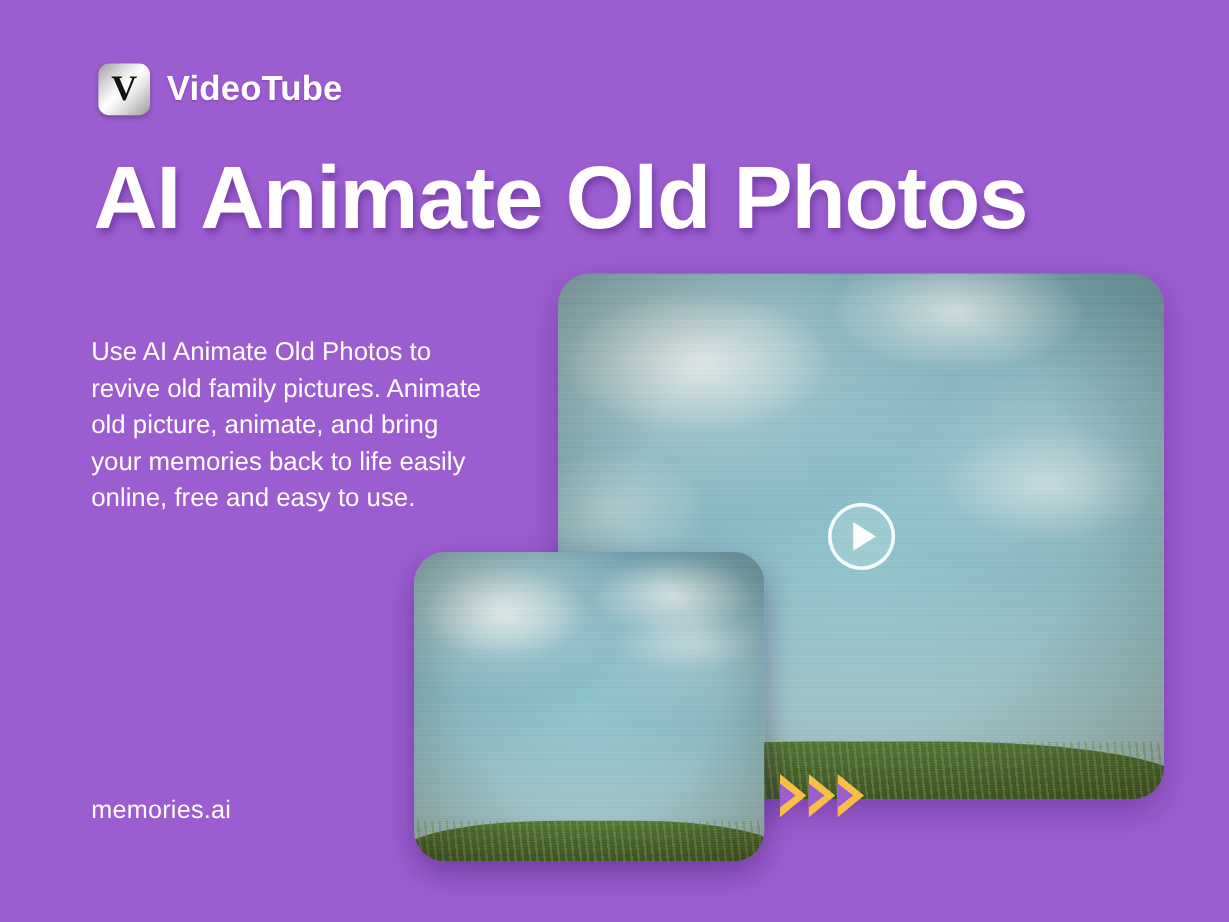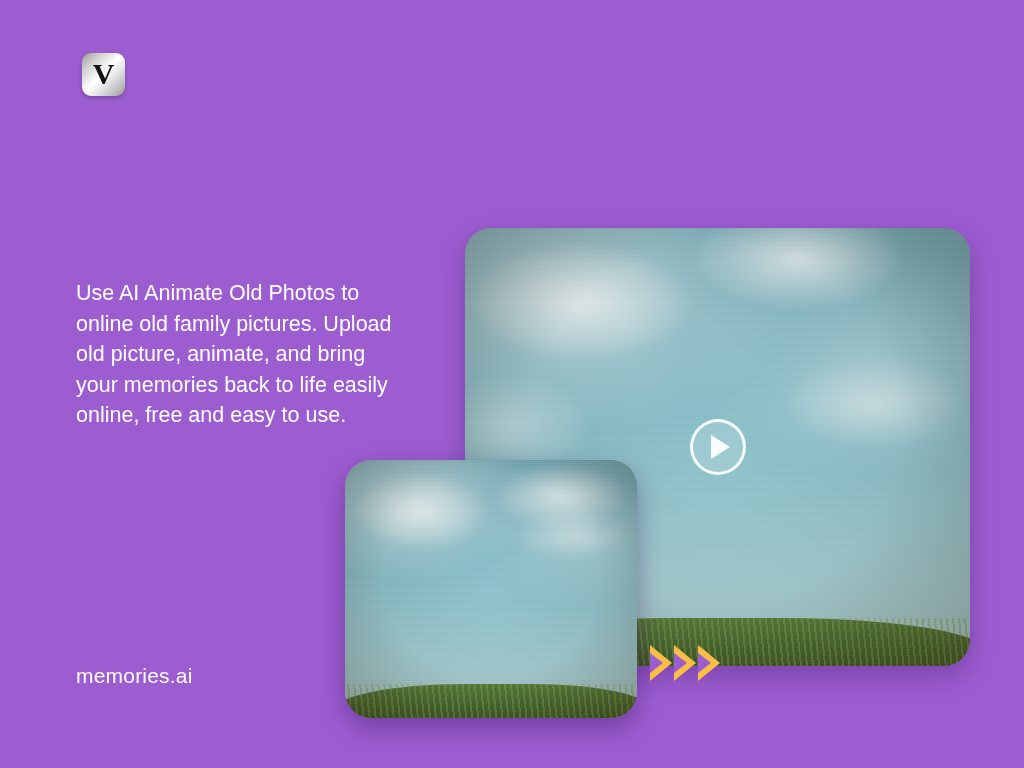--- a/index.html
+++ b/index.html
@@ -433,24 +433,26 @@
 </style>
 </head>
 <body>
 
 <div class="stage">
 
   <div class="brand">
     <div class="brand-logo">
       <span>V</span>
     </div>
+    <div class="brand-name">VideoTube</div>
   </div>
 
-
-  <p class="body-copy">Use AI Animate Old Photos to online old family pictures. Upload old picture, animate, and bring your memories back to life easily online, free and easy to use.</p>
+  <h1 class="headline">AI Animate Old Photos</h1>
+
+  <p class="body-copy">Use AI Animate Old Photos to revive old family pictures. Animate old picture, animate, and bring your memories back to life easily online, free and easy to use.</p>
 
   <div class="footer-link">memories.ai</div>
 
   <div class="photo photo-main" title="Vintage 1950s color photo of a family walking outdoors: man in cream polo shirt and dark grey jeans, young girl in yellow top and green plaid pants, woman in pale pink shirtdress with red belt holding a black handbag, blue sky behind">
     <div class="scene">
       <div class="cloud" style="left:2%;top:4%;width:42%;height:26%;"></div>
       <div class="cloud" style="left:46%;top:-4%;width:40%;height:22%;"></div>
       <div class="cloud" style="left:64%;top:30%;width:34%;height:20%;opacity:.7;"></div>
       <div class="cloud" style="left:-6%;top:34%;width:30%;height:22%;opacity:.55;"></div>
 

